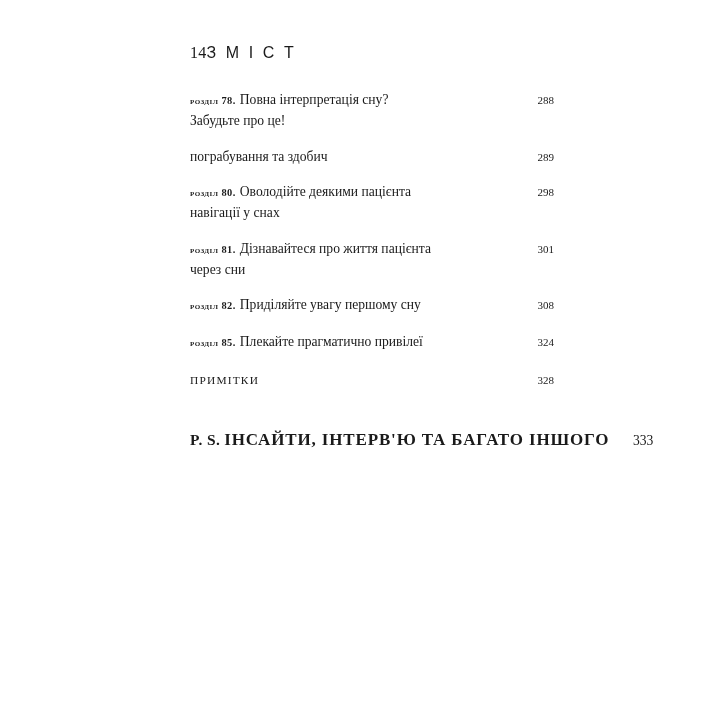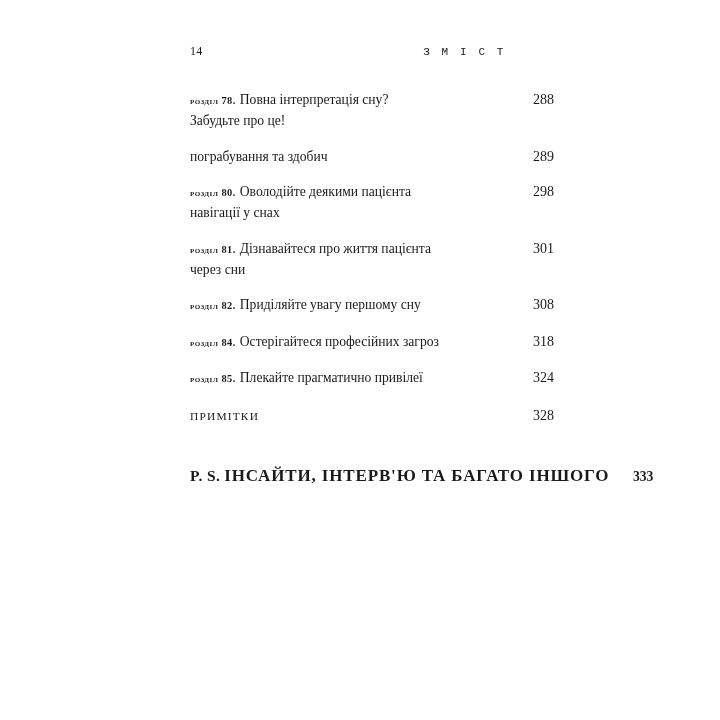--- a/index.html
+++ b/index.html
@@ -21,31 +21,31 @@
     box-sizing: border-box;
     padding: 44px 176px 0 190px;
   }
   .running-head {
     display: flex;
     align-items: baseline;
     height: 20px;
     margin-bottom: 26px;
   }
   .folio {
-    font-size: 12px;
+    font-size: 16px;
     font-family: "Liberation Serif", serif;
     letter-spacing: 0.2px;
   }
   .head-title {
     flex: 1;
-    text-align: right;
-    font-size: 11px;
+    text-align: left;
+    font-size: 16px;
     letter-spacing: 2.6px;
     padding-right: 38px;
-    font-family: Liberation Mono, monospace;
+    font-family: Liberation Sans, sans-serif;
   }
   .toc {
     width: 364px;
   }
   .entry {
     display: flex;
     align-items: flex-start;
     margin-bottom: 15.5px;
   }
   .entry .text-col {
@@ -62,21 +62,21 @@
     font-size: 10.4px;
     letter-spacing: 0.45px;
     font-weight: bold;
     text-transform: lowercase;
     font-variant: small-caps;
     margin-right: 4px;
   }
   .page-num {
     width: 34px;
     text-align: right;
-    font-size: 14px;
+    font-size: 11px;
     line-height: 20px;
     flex: 0 0 34px;
   }
   .notes-entry {
     margin-top: 17px;
     margin-bottom: 0;
   }
   .notes-label {
     font-size: 11.4px;
     font-weight: normal;
@@ -103,21 +103,21 @@
     font-size: 17px;
     font-weight: bold;
     letter-spacing: 0.85px;
     font-variant: small-caps;
     margin-left: 4px;
   }
   .ps-num {
     width: 34px;
     text-align: right;
     font-size: 13.6px;
-    font-weight: bold;
+    font-weight: normal;
     flex: 0 0 34px;
   }
 </style>
 </head>
 <body>
 
 <div class="page">
 
   <div class="running-head">
     <span class="folio">14</span>
@@ -158,26 +158,20 @@
     </div>
 
     <div class="entry">
       <div class="text-col">
         <span class="line"><span class="chapter-label">РОЗДІЛ 82.</span><span>Приділяйте увагу першому сну</span></span>
       </div>
       <div class="page-num">308</div>
     </div>
 
 
-    <div class="entry">
-      <div class="text-col">
-        <span class="line"><span class="chapter-label">РОЗДІЛ 84.</span><span>Остерігайтеся професійних загроз</span></span>
-      </div>
-      <div class="page-num">318</div>
-    </div>
 
     <div class="entry">
       <div class="text-col">
         <span class="line"><span class="chapter-label">РОЗДІЛ 85.</span><span>Плекайте прагматично привілеї</span></span>
       </div>
       <div class="page-num">324</div>
     </div>
 
     <div class="entry notes-entry">
       <div class="text-col">

